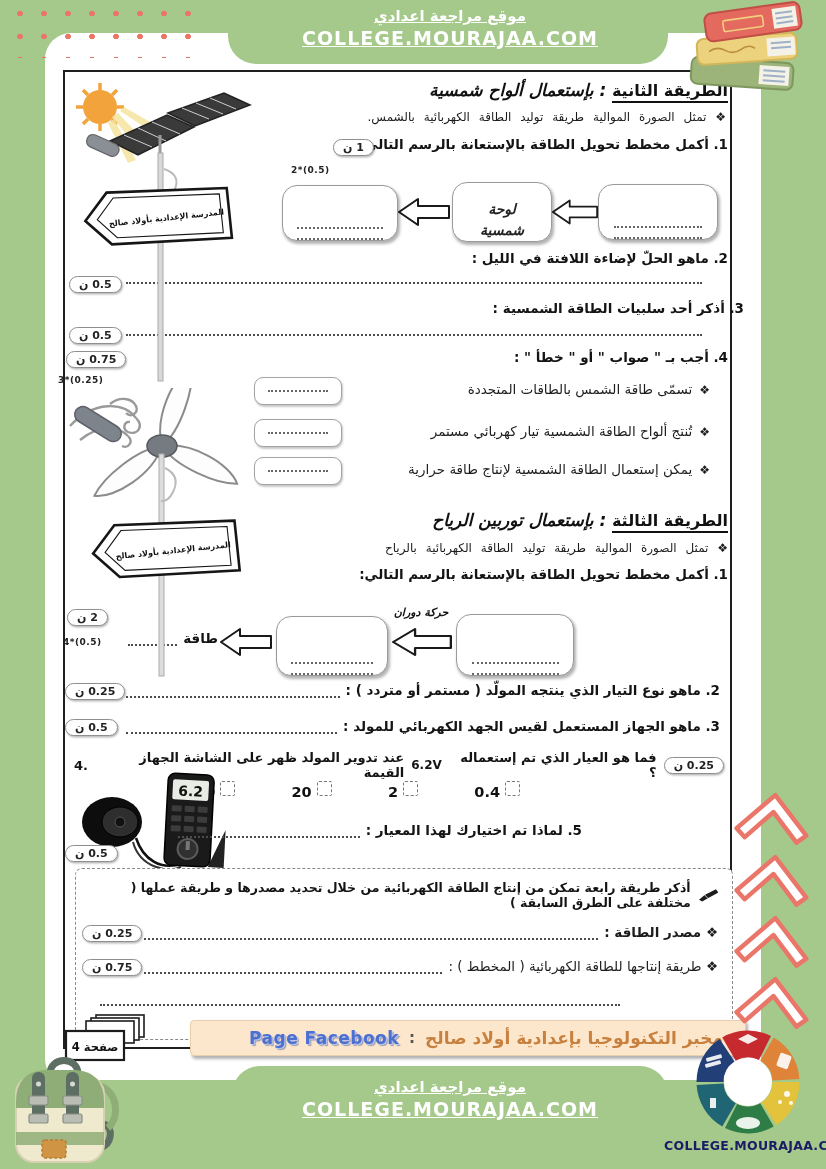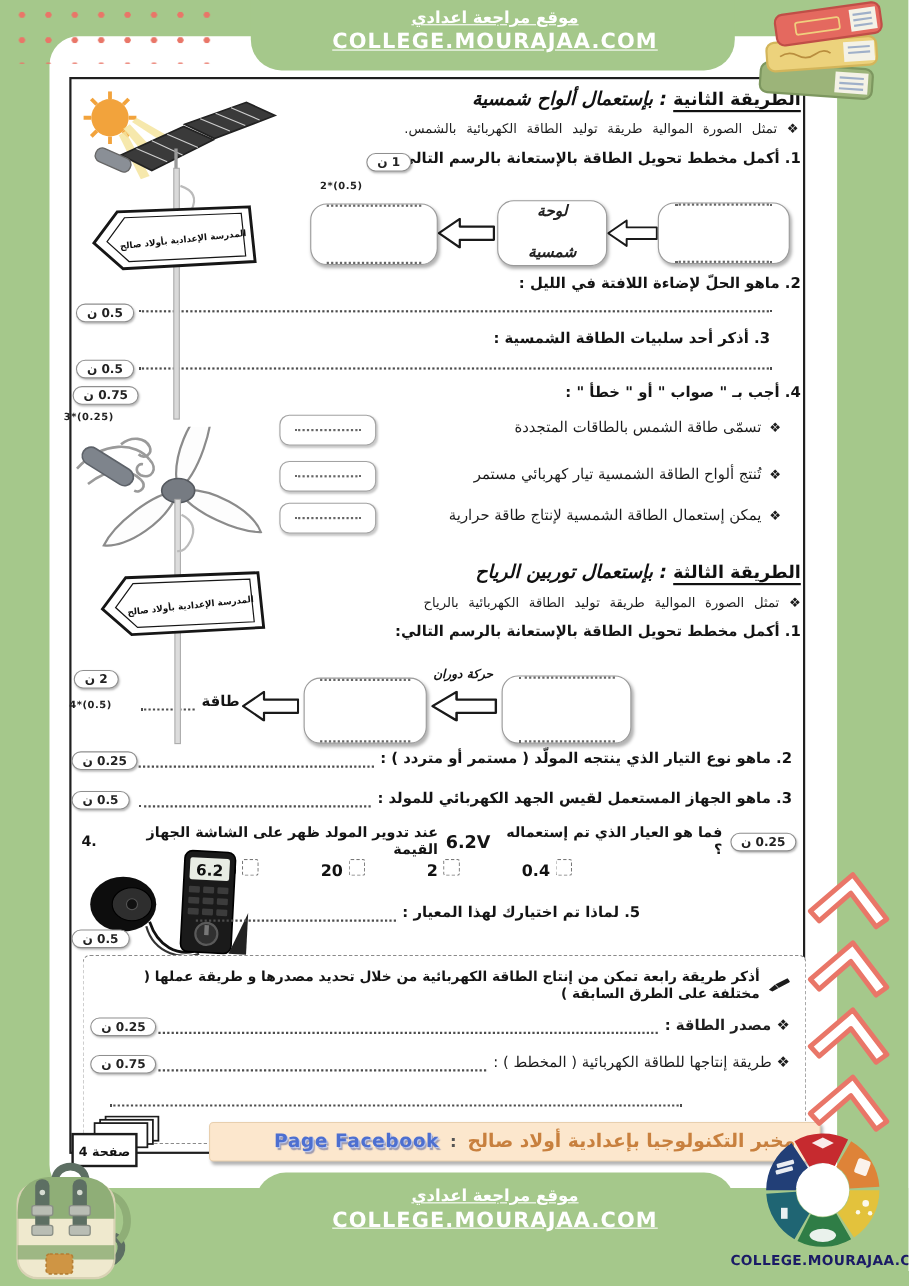--- a/index.html
+++ b/index.html
@@ -19,21 +19,21 @@
   .rtl{direction:rtl;}
   .ttl{font-size:16px;font-weight:bold;color:#111;text-align:right;white-space:nowrap;}
   .ttl .lbl{border-bottom:2.2px solid #111;padding-bottom:1px;}
   .ttl .rest{font-style:italic;font-size:17px;letter-spacing:1px;}
   .intro{font-size:12px;letter-spacing:1.4px;word-spacing:5px;color:#1c1c1c;text-align:right;white-space:nowrap;font-weight:500;}
   .q{font-weight:bold;font-size:13.5px;color:#141414;text-align:right;white-space:nowrap;}
   .note{font-size:9px;color:#222;font-weight:bold;letter-spacing:.5px;}
   .pill{display:inline-block;padding:1px 9px;border:1.6px solid #8f8f8f;border-radius:11px;background:#fff;
     font-size:11px;font-weight:bold;color:#222;box-shadow:1px 1.5px 2px rgba(0,0,0,.28);direction:rtl;white-space:nowrap;z-index:4;}
   .fc-box{border:1.6px solid #9a9a9a;border-radius:15px;background:#fff;box-shadow:1.5px 2.5px 3px rgba(0,0,0,.3);
-    display:flex;flex-direction:column;align-items:center;justify-content:space-between;gap:9px;}
+    display:flex;flex-direction:column;align-items:center;justify-content:flex-end;gap:9px;}
   .dotline{border-bottom:2px dotted #666;width:75%;height:0;}
   .fc-text{font-size:14px;font-weight:bold;font-style:italic;color:#222;text-align:center;line-height:1.4;}
   .ansline{border-bottom:2.2px dotted #4c4c4c;height:14px;}
   .row-fill{display:flex;align-items:flex-end;}
   .row-fill .fill-dots{flex:1;border-bottom:2.2px dotted #4c4c4c;height:11px;margin:0 6px;}
   .stmt{font-size:13.5px;color:#1d1d1d;text-align:right;white-space:nowrap;}
   .stmt .blt{margin-left:7px;font-size:12px;}
   .ansbox{border:1.6px solid #a3a3a3;border-radius:9px;background:#fff;box-shadow:1px 1.5px 2px rgba(0,0,0,.22);
     display:flex;align-items:center;justify-content:center;}
   .ansbox .dotline{width:70%;}
@@ -118,21 +118,21 @@
   </svg>
   <div class="abs fc-box" style="left:282px;top:185px;width:114px;height:54px;">
     <span class="dotline"></span>
       <span class="dotline"></span>
   </div>
 
   <div class="abs q rtl" style="left:498px;top:250px;width:230px;">2. ماهو الحلّ لإضاءة اللافتة في الليل :</div>
   <span class="abs pill" style="left:69px;top:276px;">0.5 ن</span>
   <div class="abs ansline" style="left:126px;top:268px;width:576px;"></div>
 
-  <div class="abs q rtl" style="left:472px;top:300px;width:228px;text-align:center;">3. أذكر أحد سلبيات الطاقة الشمسية :</div>
+  <div class="abs q rtl" style="left:516px;top:300px;width:228px;text-align:center;">3. أذكر أحد سلبيات الطاقة الشمسية :</div>
   <span class="abs pill" style="left:69px;top:327px;">0.5 ن</span>
   <div class="abs ansline" style="left:126px;top:320px;width:576px;"></div>
 
   <div class="abs q rtl" style="left:528px;top:349px;width:200px;">4. أجب بـ " صواب " أو " خطأ " :</div>
   <span class="abs pill" style="left:66px;top:351px;">0.75 ن</span>
   <div class="abs note" style="left:58px;top:375px;">3*(0.25)</div>
 
   <div class="abs ansbox" style="left:254px;top:377px;width:86px;height:26px;">
       <span class="dotline"></span>
     </div>
@@ -228,21 +228,21 @@
   <span class="abs pill" style="left:65px;top:683px;">0.25 ن</span>
   <div class="abs row-fill rtl q" style="left:120px;top:718px;width:600px;">
     <span>3. ماهو الجهاز المستعمل لقيس الجهد الكهربائي للمولد :</span>
       <span class="fill-dots"></span>
   </div>
   <span class="abs pill" style="left:65px;top:719px;">0.5 ن</span>
 
   <div class="abs q4row" style="left:74px;top:750px;width:650px;">
     <span>4.</span>
     <span class="rtl">عند تدوير المولد ظهر على الشاشة الجهاز القيمة</span>
-    <span style="font-size:16px;">6.2V</span>
+    <span style="font-size:12px;">6.2V</span>
     <span class="rtl">فما هو العيار الذي تم إستعماله ؟</span>
     <span class="pill" style="position:static;">0.25 ن</span>
   </div>
 
   <div class="abs calibers" style="left:185px;top:784px;width:335px;">
     <span class="cal-item">
         <span>200</span>
         <span class="cal-box"></span>
       </span>
     <span class="cal-item">

